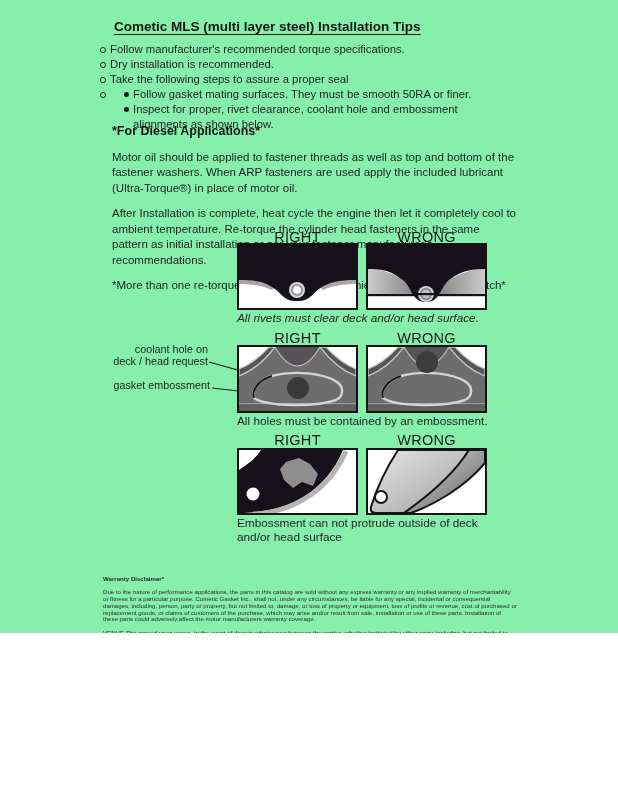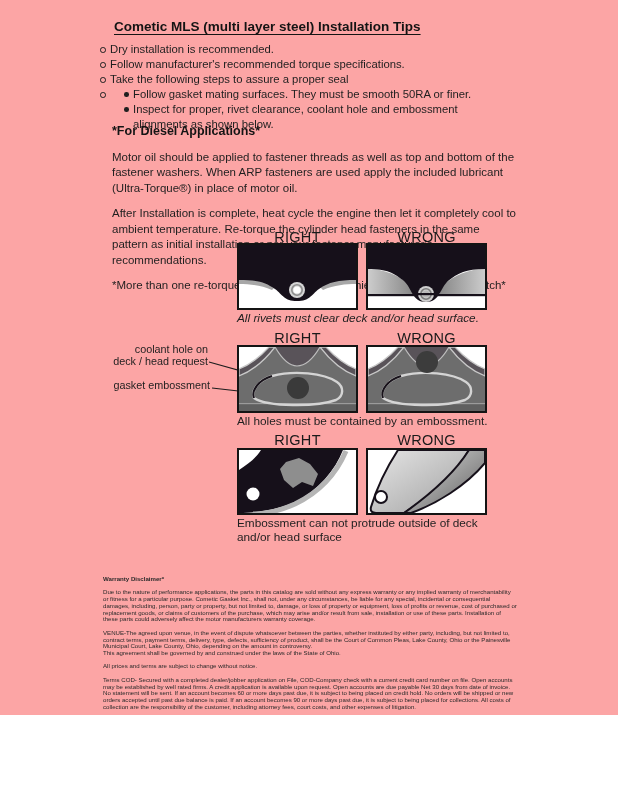--- a/index.html
+++ b/index.html
@@ -1,17 +1,17 @@
 <!DOCTYPE html>
 <html><head>
 <meta charset="utf-8">
 <style>
   html,body{margin:0;padding:0;background:#ffffff;}
   .page{
-    position:relative; width:618px; height:715px; background:#fca5a5;
+    position:relative; width:618px; height:633px; background:#86efac;
     font-family:"Liberation Sans", sans-serif; color:#1f1f1f; overflow:hidden;
   }
   
   .title{
     position:absolute; left:114px; top:19px; margin:0;
     font-size:13.5px; font-weight:bold; color:#141414;
     text-decoration:underline; text-underline-offset:3px;
   }
   .tips{ position:absolute; left:100px; top:42px; width:412px; margin:0; padding:0; list-style:none;
          font-size:11.3px; line-height:15px; }
@@ -41,22 +41,22 @@
   .page-number{ position:absolute; left:390px; top:760px; font-size:19px; color:#2a2a2a; }
 </style>
 </head>
 <body>
 
 <div class="page">
 
   <h1 class="title">Cometic MLS (multi layer steel) Installation Tips</h1>
 
   <ul class="tips">
+    <li>Follow manufacturer's recommended torque specifications.</li>
     <li>Dry installation is recommended.</li>
-    <li>Follow manufacturer's recommended torque specifications.</li>
     <li>Take the following steps to assure a proper seal</li>
     <li style="padding-left:0;">
       <ul class="subtips">
         <li>Follow gasket mating surfaces.  They must be smooth 50RA or finer.</li>
         <li>Inspect for proper, rivet clearance, coolant hole and embossment alignments as shown below.</li>
       </ul>
     </li>
   </ul>
 
   <div class="diesel">

